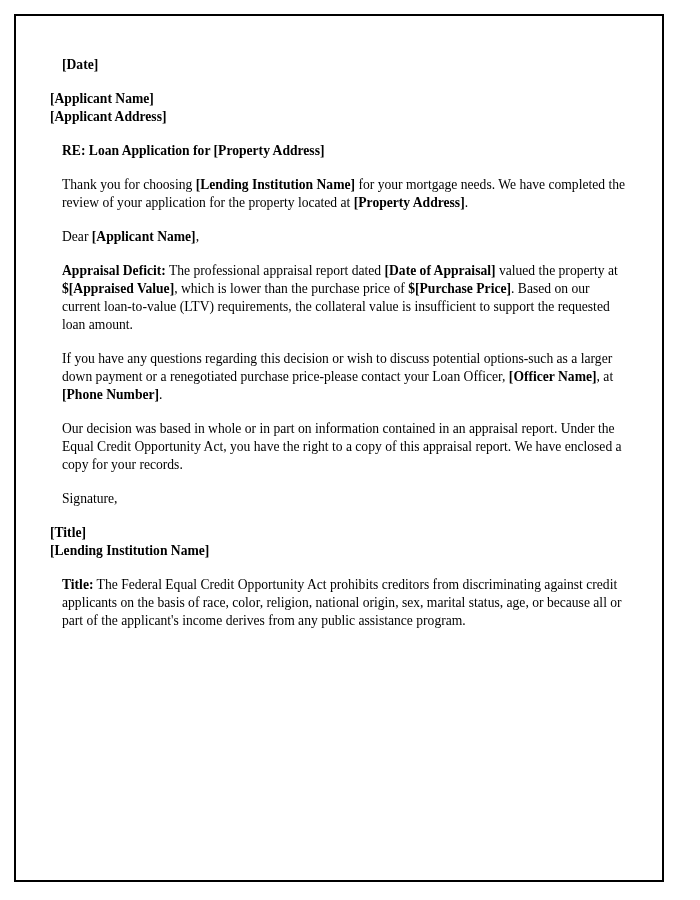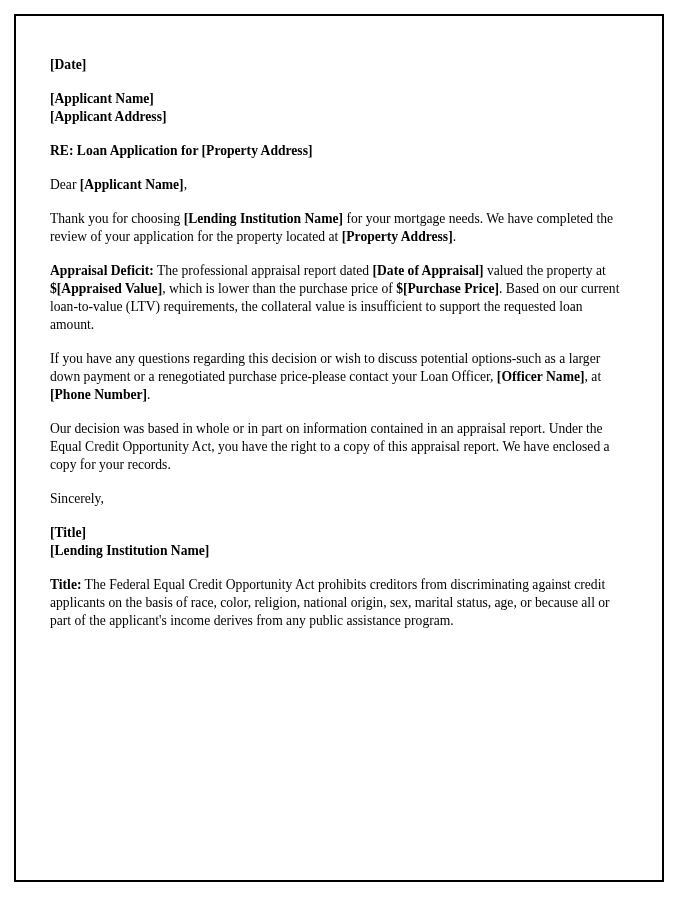--- a/index.html
+++ b/index.html
@@ -20,21 +20,21 @@
     top: 14px;
     width: 650px;
     height: 868px;
     border: 2px solid #000000;
     box-sizing: border-box;
     padding: 40px 34px 30px 34px;
     overflow: hidden;
     background: #ffffff;
   }
   .page p {
-    margin: 0 0 16px 0;
+    margin: 0 0 16px 12px;
     font-size: 13.6px;
     line-height: 18px;
   }
   .page .line {
     font-size: 13.6px;
     line-height: 18px;
   }
   .b {
     font-weight: bold;
   }
@@ -52,39 +52,39 @@
   </p>
 
   <div class="block-gap">
     <div class="line b">[Applicant Name]</div>
     <div class="line b">[Applicant Address]</div>
   </div>
 
   <p class="b">RE: Loan Application for [Property Address]</p>
 
   <p>
-    <span>Dear </span><span class="b">[Applicant Name]</span><span>,</span>
+    <span>Thank you for choosing </span><span class="b">[Lending Institution Name]</span><span> for your mortgage needs. We have completed the review of your application for the property located at </span><span class="b">[Property Address]</span><span>.</span>
   </p>
 
   <p>
-    <span>Thank you for choosing </span><span class="b">[Lending Institution Name]</span><span> for your mortgage needs. We have completed the review of your application for the property located at </span><span class="b">[Property Address]</span><span>.</span>
+    <span>Dear </span><span class="b">[Applicant Name]</span><span>,</span>
   </p>
 
 
   <p>
     <span class="b">Appraisal Deficit:</span><span> The professional appraisal report dated </span><span class="b">[Date of Appraisal]</span><span> valued the property at </span><span class="b">$[Appraised Value]</span><span>, which is lower than the purchase price of </span><span class="b">$[Purchase Price]</span><span>. Based on our current loan-to-value (LTV) requirements, the collateral value is insufficient to support the requested loan amount.</span>
   </p>
 
   <p>
     <span>If you have any questions regarding this decision or wish to discuss potential options-such as a larger down payment or a renegotiated purchase price-please contact your Loan Officer, </span><span class="b">[Officer Name]</span><span>, at </span><span class="b">[Phone Number]</span><span>.</span>
   </p>
 
   <p>Our decision was based in whole or in part on information contained in an appraisal report. Under the Equal Credit Opportunity Act, you have the right to a copy of this appraisal report. We have enclosed a copy for your records.</p>
 
-  <p>Sincerely,</p>
+  <p>Signature,</p>
 
   <div class="block-gap">
     <div class="line b">[Title]</div>
     <div class="line b">[Lending Institution Name]</div>
   </div>
 
   <p>
     <span class="b">Title:</span><span> The Federal Equal Credit Opportunity Act prohibits creditors from discriminating against credit applicants on the basis of race, color, religion, national origin, sex, marital status, age, or because all or part of the applicant's income derives from any public assistance program.</span>
   </p>
 

